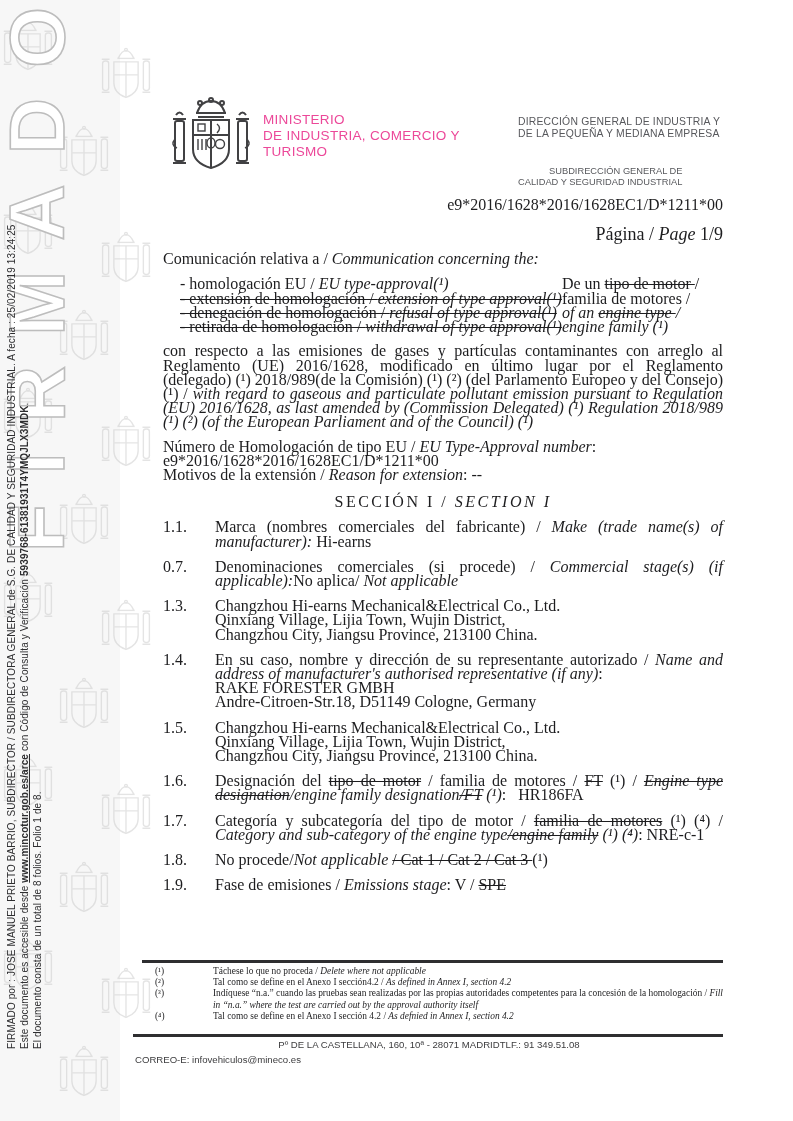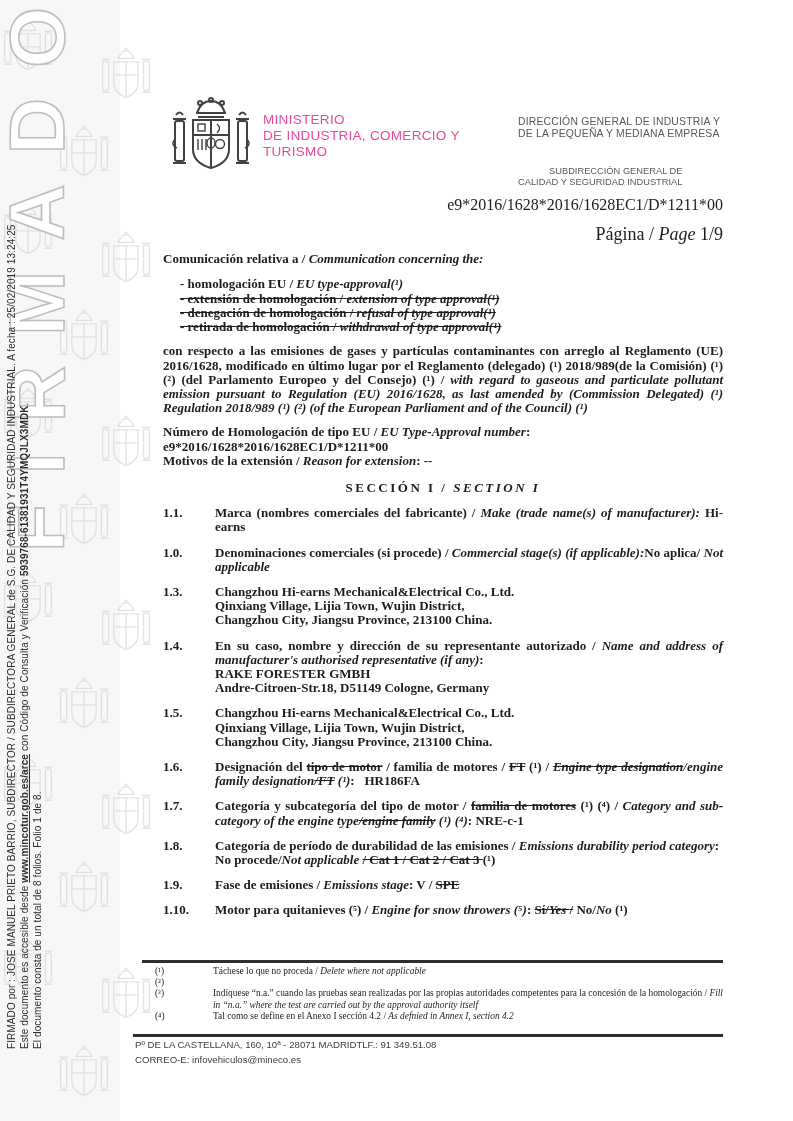--- a/index.html
+++ b/index.html
@@ -20,42 +20,42 @@
   .x{text-decoration:line-through;} .i.x,.x.i{text-decoration:line-through;}
   .bu{font-weight:bold;text-decoration:underline;}
   .coa{position:absolute;left:167px;top:97px;width:88px;height:92px;}
   .ministry{position:absolute;left:263px;top:112px;font:13.5px/16px "Liberation Sans","DejaVu Sans",sans-serif;
         color:#ec4899;letter-spacing:.3px;}
   .dg{position:absolute;left:518px;top:116px;font:10.4px/11.8px "Liberation Sans","DejaVu Sans",sans-serif;
         color:#57585c;letter-spacing:.2px;}
   .sub{position:absolute;left:518px;top:166px;font:9.3px/10.6px "Liberation Sans","DejaVu Sans",sans-serif;color:#57585c;text-align:right;}
   .approval-no{position:absolute;right:70px;top:196px;font-size:16px;}
   .page-no{position:absolute;right:70px;top:224px;font-size:18px;}
-  .content{position:absolute;left:163px;top:252px;width:560px;font-size:13px;line-height:14.2px;font-weight:bold;}
+  .content{position:absolute;left:163px;top:252px;width:560px;font-size:16px;line-height:14.2px;}
   .intro{margin-bottom:11px;}
   .bullets-row{display:flex;}
   .bullets{flex:1;margin-left:17px;}
   .bline{line-height:14.3px;white-space:nowrap;}
   .right-col{margin-left:auto;width:208px;}
   .right-col .bline{white-space:normal;}
   .reg-para{margin-top:10px;text-align:justify;}
   .approval-line{margin-top:10px;}
   .sec-title{text-align:center;letter-spacing:2.5px;margin:13px 0 11px 0;}
   .item{display:flex;margin-bottom:11px;}
   .inum{width:52px;flex:none;}
   .ibody{flex:1;}
   .ipara{text-align:justify;}
   .fn-sep{position:absolute;left:142px;top:960px;width:581px;height:2.5px;background:#2e2e30;}
   .footnotes{position:absolute;left:155px;top:966px;width:568px;
         font-size:9.4px;line-height:11.2px;}
   .fnrow{display:flex;}
   .fnm{width:58px;flex:none;}
   .fnt{flex:1;}
   .footer-rule{position:absolute;left:133px;top:1034px;width:590px;height:2.5px;background:#2e2e30;}
-  .footer-row{position:absolute;left:135px;top:1039px;width:588px;display:flex;justify-content:flex-start;
+  .footer-row{position:absolute;left:135px;top:1039px;width:588px;display:flex;justify-content:center;
         font:9.6px/12px "Liberation Sans","DejaVu Sans",sans-serif;color:#3c3c3e;}
   .footer-email{position:absolute;left:135px;top:1054px;
         font:9.6px/12px "Liberation Sans","DejaVu Sans",sans-serif;color:#3c3c3e;}
 </style>
 </head>
 <body>
 
 <div class="page">
 
   <div class="strip"></div>
@@ -183,34 +183,38 @@
 
   <div class="content">
     <div class="intro"><span>Comunicación relativa a / </span><span class="i">Communication concerning the:</span></div>
     <div class="bullets-row">
       <div class="bullets" id="bullets">
           <div class="bline"><span>- homologación EU / </span><span class="i">EU type-approval(¹)</span></div>
           <div class="bline"><span class="x">- extensión de homologación / </span><span class="i x">extension of type approval(¹)</span></div>
           <div class="bline"><span class="x">- denegación de homologación / </span><span class="i x">refusal of type approval(¹)</span></div>
           <div class="bline"><span class="x">- retirada de homologación / </span><span class="i x">withdrawal of type approval(¹)</span></div>
         </div>
+      <div class="right-col" id="right-col">
+          <div class="bline"><span>De un </span><span class="x">tipo de motor </span><span>/ familia de motores /</span></div>
+          <div class="bline"><span class="i">of an </span><span class="i x">engine type </span><span class="i">/ engine family (¹)</span></div>
+        </div>
     </div>
     <div class="reg-para"><span>con respecto a las emisiones de gases y partículas contaminantes con arreglo al Reglamento (UE) 2016/1628, modificado en último lugar por el Reglamento (delegado) (¹) 2018/989(de la Comisión) (¹) (²) (del Parlamento Europeo y del Consejo) (¹) / </span><span class="i">with regard to gaseous and particulate pollutant emission pursuant to Regulation (EU) 2016/1628, as last amended by (Commission Delegated) (¹) Regulation 2018/989 (¹) (²) (of the European Parliament and of the Council) (¹)</span></div>
     <div class="approval-line"><span>Número de Homologación de tipo EU / </span><span class="i">EU Type-Approval number</span><span>: e9*2016/1628*2016/1628EC1/D*1211*00</span></div>
     <div><span>Motivos de la extensión / </span><span class="i">Reason for extension</span><span>: --</span></div>
     <div class="sec-title"><span>SECCIÓN I / </span><span class="i">SECTION I</span></div>
     <div id="items">
         <div class="item">
           <div class="inum">1.1.</div>
           <div class="ibody">
             <div class="ipara"><span>Marca (nombres comerciales del fabricante) / </span><span class="i">Make (trade name(s) of manufacturer):</span><span> Hi-earns</span></div>
           </div>
         </div>
         <div class="item">
-          <div class="inum">1.0.</div>
+          <div class="inum">0.7.</div>
           <div class="ibody">
             <div class="ipara"><span>Denominaciones comerciales (si procede) / </span><span class="i">Commercial stage(s) (if applicable):</span><span>No aplica/ </span><span class="i">Not applicable</span></div>
           </div>
         </div>
         <div class="item">
           <div class="inum">1.3.</div>
           <div class="ibody">
             <div class="ipara"><span>Changzhou Hi-earns Mechanical&amp;Electrical Co., Ltd.</span></div>
             <div class="ipara"><span>Qinxiang Village, Lijia Town, Wujin District,</span></div>
             <div class="ipara"><span>Changzhou City, Jiangsu Province, 213100 China.</span></div>
@@ -240,47 +244,41 @@
         </div>
         <div class="item">
           <div class="inum">1.7.</div>
           <div class="ibody">
             <div class="ipara"><span>Categoría y subcategoría del tipo de motor / </span><span class="x">familia de motores</span><span> (¹) (⁴) / </span><span class="i">Category and sub-category of the engine type</span><span class="i x">/engine family</span><span class="i"> (¹) (⁴)</span><span>: NRE-c-1</span></div>
           </div>
         </div>
         <div class="item">
           <div class="inum">1.8.</div>
           <div class="ibody">
-            <div class="ipara"><span>Categoría de período de durabilidad de las emisiones / </span><span class="i">Emissions durability period category</span><span>:</span></div>
             <div class="ipara"><span>No procede/</span><span class="i">Not applicable </span><span class="x">/ Cat 1 / Cat 2 / Cat 3 </span><span>(¹)</span></div>
           </div>
         </div>
         <div class="item">
           <div class="inum">1.9.</div>
           <div class="ibody">
             <div class="ipara"><span>Fase de emisiones / </span><span class="i">Emissions stage</span><span>: V / </span><span class="x">SPE</span></div>
-          </div>
-        </div>
-        <div class="item">
-          <div class="inum">1.10.</div>
-          <div class="ibody">
-            <div class="ipara"><span>Motor para quitanieves (⁵) / </span><span class="i">Engine for snow throwers (⁵)</span><span>: </span><span class="x">Sí/</span><span class="i x">Yes </span><span class="x">/</span><span> No/</span><span class="i">No</span><span> (¹)</span></div>
           </div>
         </div>
       </div>
   </div>
 
   <div class="fn-sep"></div>
   <div class="footnotes" id="footnotes">
       <div class="fnrow">
         <div class="fnm">(¹)</div>
         <div class="fnt"><span>Táchese lo que no proceda / </span><span class="i">Delete where not applicable</span></div>
       </div>
       <div class="fnrow">
         <div class="fnm">(²)</div>
+        <div class="fnt"><span>Tal como se define en el Anexo I sección4.2 / </span><span class="i">As defined in Annex I, section 4.2</span></div>
       </div>
       <div class="fnrow">
         <div class="fnm">(³)</div>
         <div class="fnt"><span>Indíquese “n.a.” cuando las pruebas sean realizadas por las propias autoridades competentes para la concesión de la homologación / </span><span class="i">Fill in “n.a.” where the test are carried out by the approval authority itself</span></div>
       </div>
       <div class="fnrow">
         <div class="fnm">(⁴)</div>
         <div class="fnt"><span>Tal como se define en el Anexo I sección 4.2 / </span><span class="i">As defnied in Annex I, section 4.2</span></div>
       </div>
     </div>

